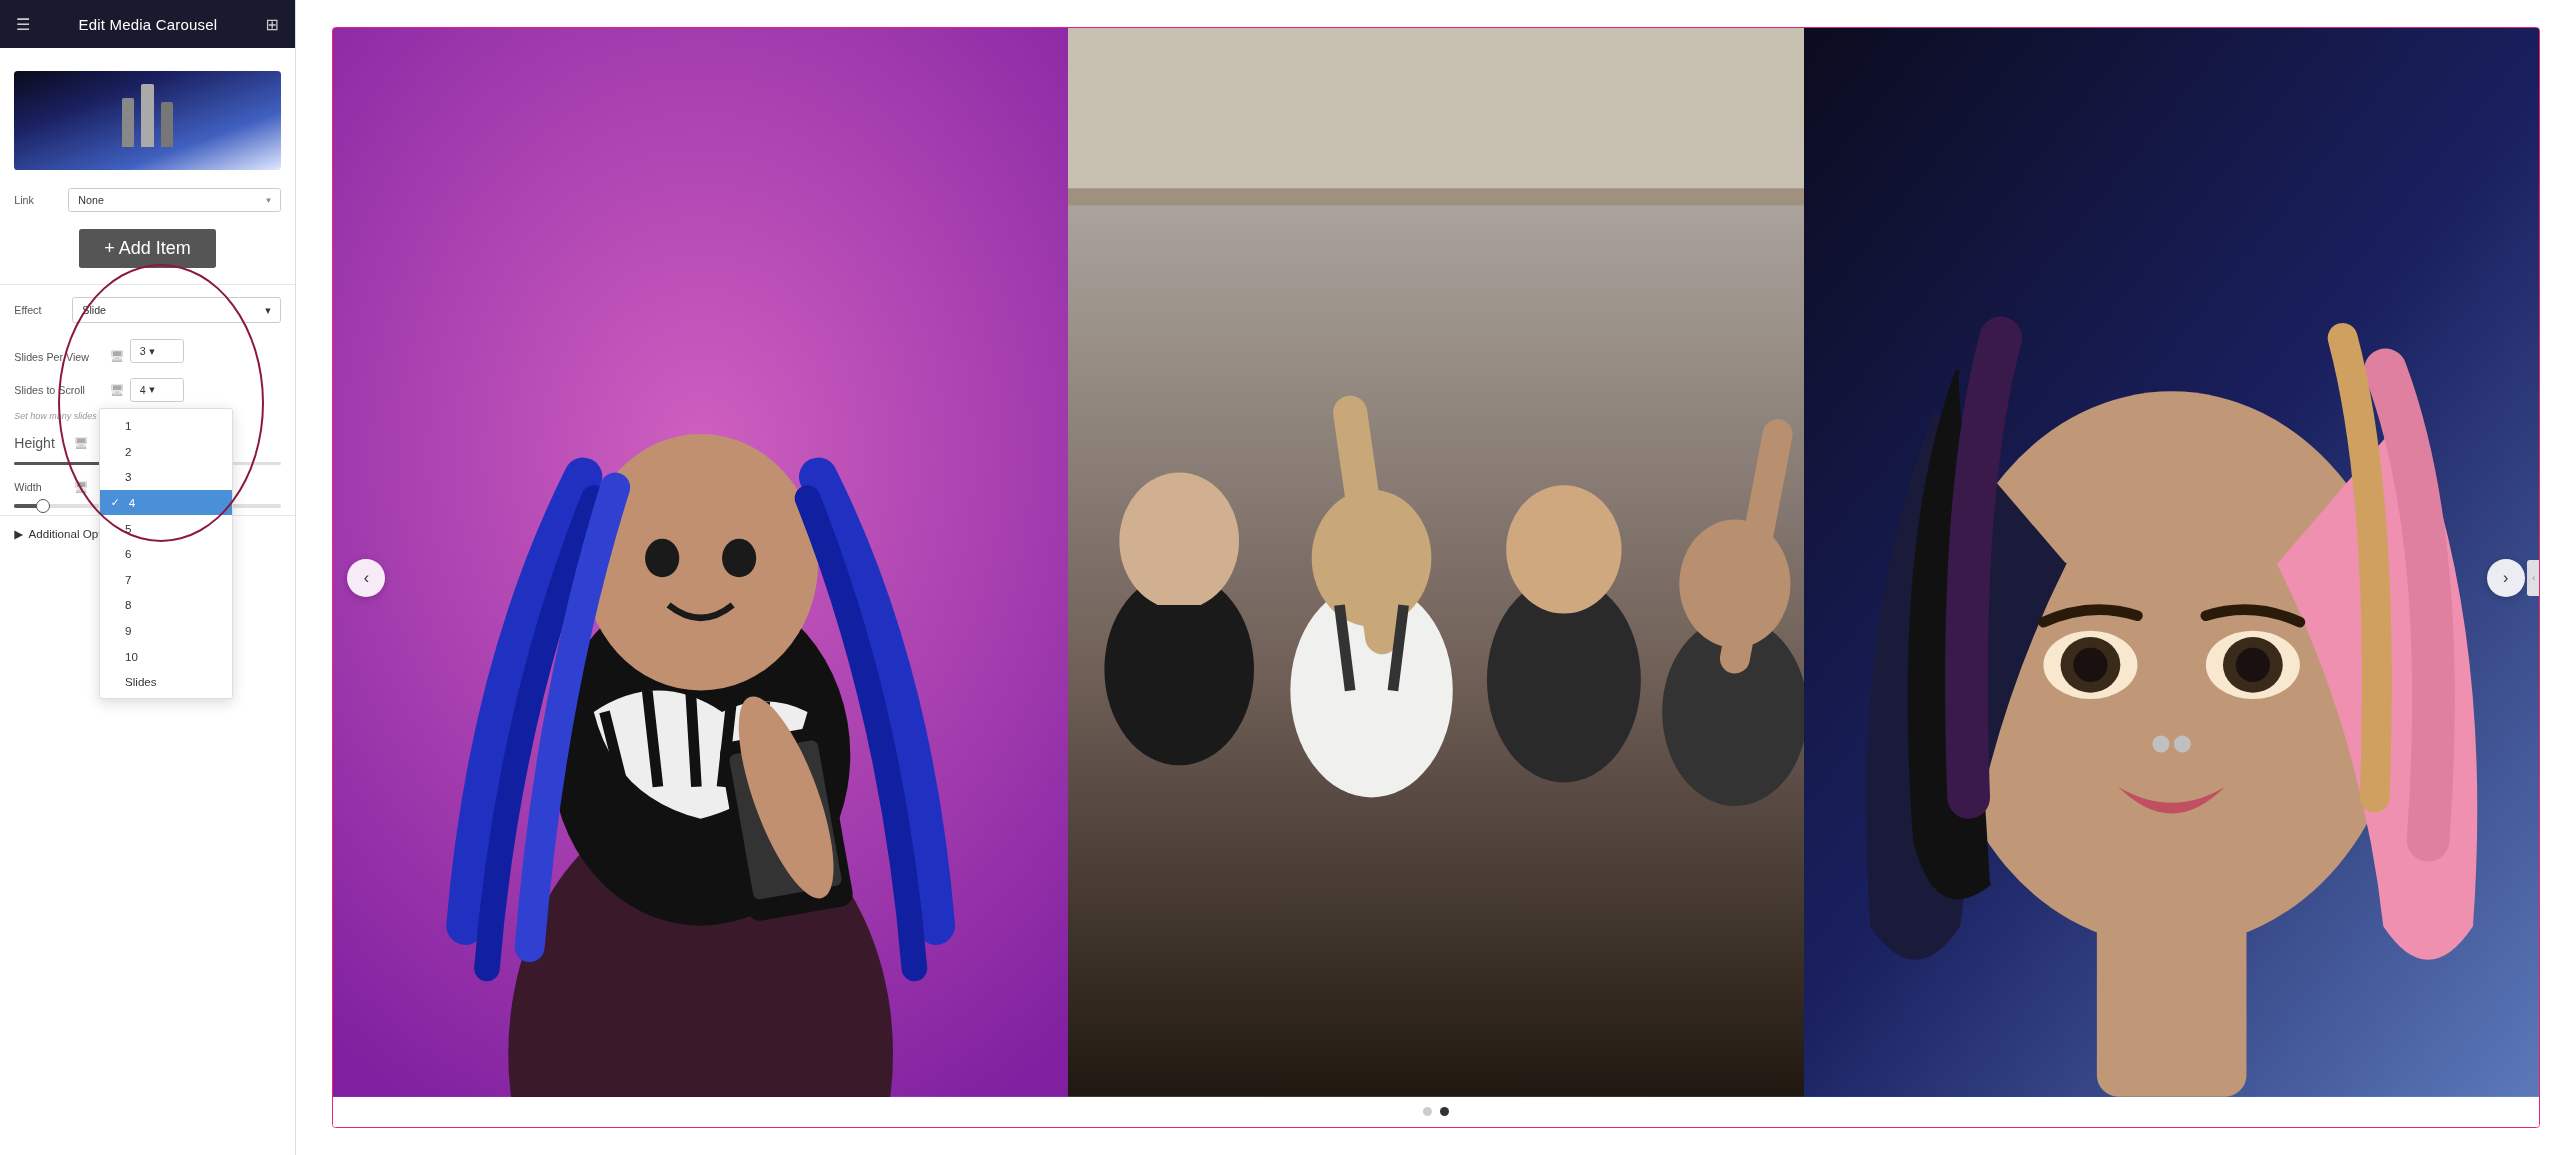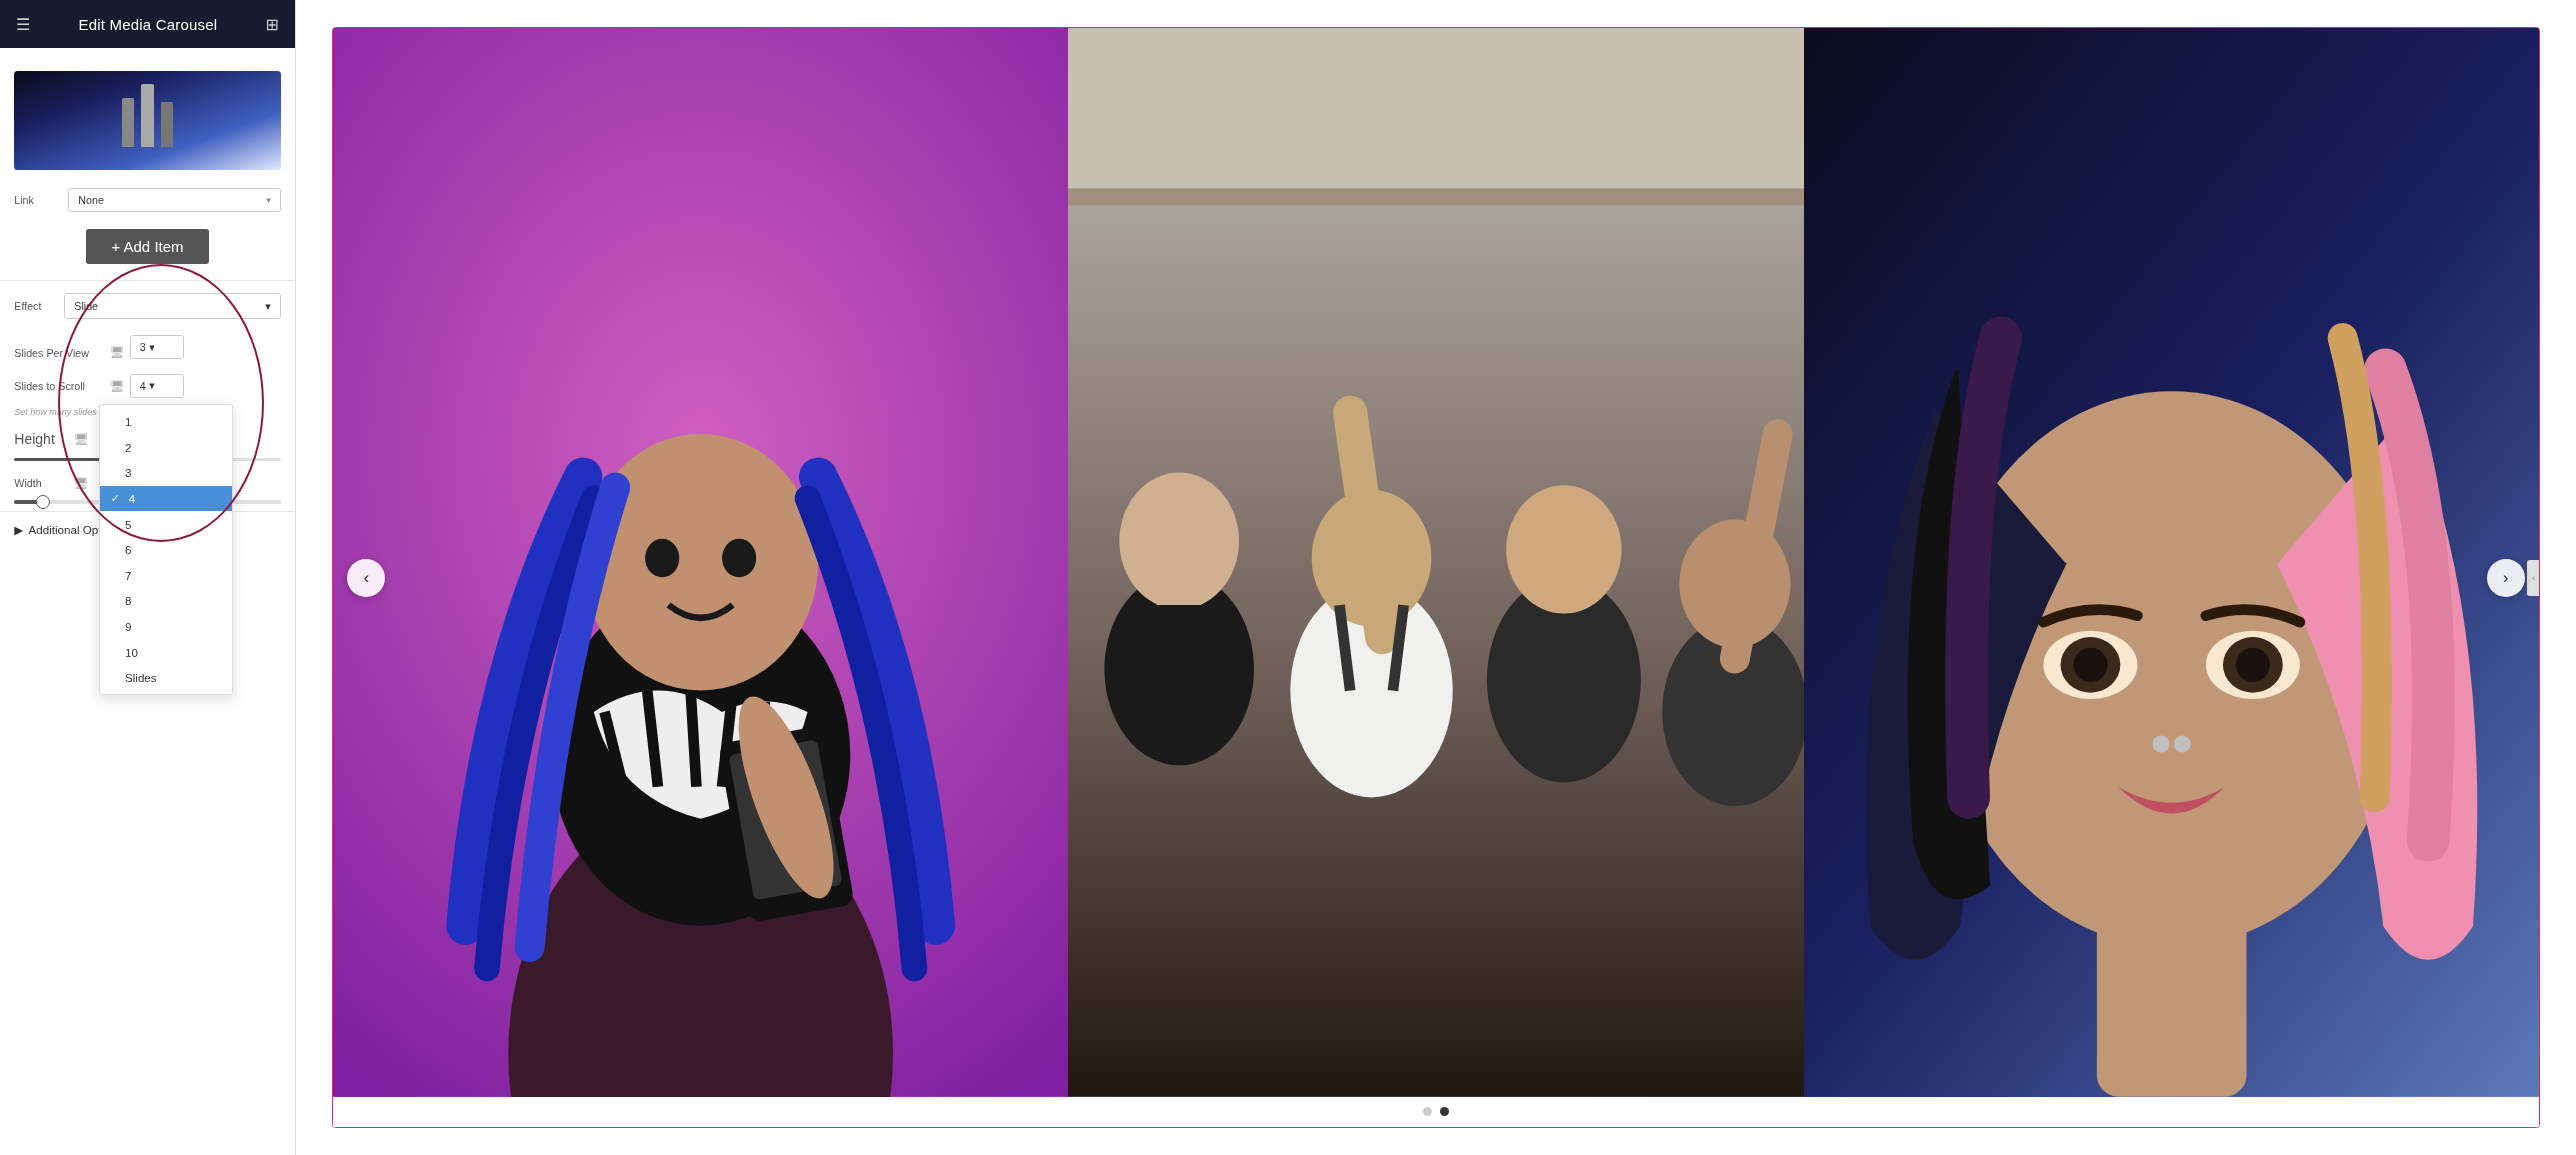--- a/index.html
+++ b/index.html
@@ -110,34 +110,34 @@
       display: flex;
       justify-content: center;
       padding: 9px 14.3px 12.5px;
     }
     .add-item-btn {
       background: #555;
       color: #fff;
       border: none;
       border-radius: 2.7px;
       padding: 9px 25px;
-      font-size: 15px;
+      font-size: 18px;
       cursor: pointer;
       display: flex;
       align-items: center;
       gap: 5.4px;
     }
 
     .divider { border: none; border-top: 0.9px solid #e8e8e8; margin: 3.6px 0; }
 
     .effect-row {
       display: flex;
       align-items: center;
       padding: 9px 14.3px;
-      gap: 1px;
+      gap: 9px;
     }
     .effect-label { font-size: 10.7px; color: #555; min-width: 49px; }
     .effect-select {
       flex: 1;
       border: 0.9px solid #ccc;
       border-radius: 2.7px;
       padding: 5.4px 9px;
       font-size: 10.7px;
       color: #333;
       background: #fff;

